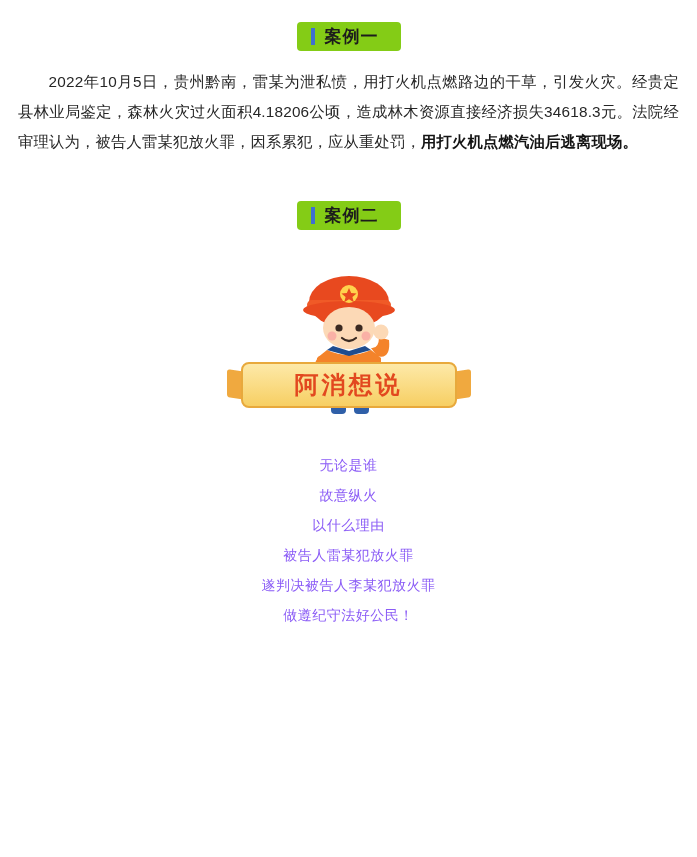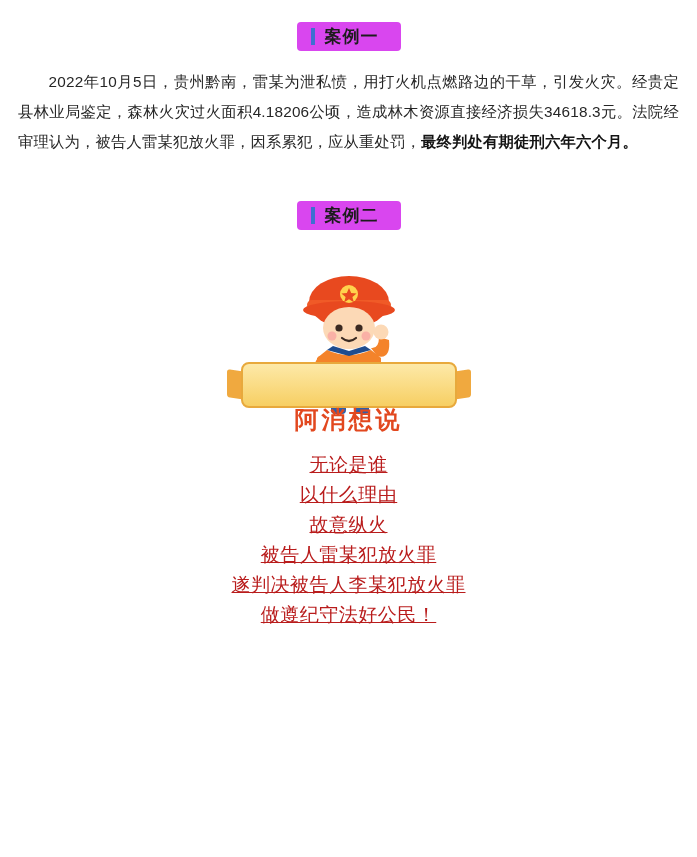--- a/index.html
+++ b/index.html
@@ -25,21 +25,21 @@
   
   .case-heading {
     display: flex;
     justify-content: center;
     align-items: center;
     margin: 0;
   }
   .case-heading-inner {
     display: inline-flex;
     align-items: center;
-    background: #d946ef;
+    background: #84cc16;
     border-radius: 4px;
     padding: 6px 22px 6px 14px;
   }
   .case-bar {
     width: 4px;
     height: 17px;
     background: #3f6fd1;
     margin-right: 10px;
     flex: none;
   }
@@ -124,54 +124,52 @@
     width: 216px;
     height: 46px;
     display: flex;
     align-items: center;
     justify-content: center;
     font-size: 24px;
     font-weight: bold;
     color: #e2481f;
     letter-spacing: 3px;
     font-family: "DejaVu Sans", "Liberation Sans", sans-serif;
-    margin-top: 35px;
   }
 
   
   .slogans {
     margin-top: 14px;
     text-align: center;
   }
   .slogan-line {
-    font-size: 19px;
+    font-size: 14px;
     line-height: 30px;
-    color: #b91c1c;
+    color: #8b5cf6;
     letter-spacing: 0.5px;
-    text-decoration: underline;
   }
 </style>
 </head>
 <body>
 
 <div class="page">
 
   <div class="spacer-1"></div>
 
   <div class="case-heading">
     <div class="case-heading-inner">
       <span class="case-bar"></span>
       <span class="case-title">案例一</span>
     </div>
   </div>
 
   <div class="spacer-2"></div>
 
   <p class="para">
-    <span>2022年10月5日，贵州黔南，雷某为泄私愤，用打火机点燃路边的干草，引发火灾。经贵定县林业局鉴定，森林火灾过火面积4.18206公顷，造成林木资源直接经济损失34618.3元。法院经审理认为，被告人雷某犯放火罪，因系累犯，应从重处罚，</span><b>最终判处有期徒刑六年六个月。</b>
+    <span>2022年10月5日，贵州黔南，雷某为泄私愤，用打火机点燃路边的干草，引发火灾。经贵定县林业局鉴定，森林火灾过火面积4.18206公顷，造成林木资源直接经济损失34618.3元。法院经审理认为，被告人雷某犯放火罪，因系累犯，应从重处罚，</span><b>用打火机点燃汽油后逃离现场。</b>
   </p>
 
   <div class="spacer-3"></div>
 
   <div class="case-heading">
     <div class="case-heading-inner">
       <span class="case-bar"></span>
       <span class="case-title">案例二</span>
     </div>
   </div>
@@ -214,20 +212,20 @@
     <div class="banner">
       <span class="banner-ribbon-l"></span>
       <span class="banner-ribbon-r"></span>
       <span class="banner-plate"></span>
       <span class="banner-text">阿消想说</span>
     </div>
   </div>
 
   <div class="slogans">
     <div class="slogan-line">无论是谁</div>
+    <div class="slogan-line">故意纵火</div>
     <div class="slogan-line">以什么理由</div>
-    <div class="slogan-line">故意纵火</div>
     <div class="slogan-line">被告人雷某犯放火罪</div>
     <div class="slogan-line">遂判决被告人李某犯放火罪</div>
     <div class="slogan-line">做遵纪守法好公民！</div>
   </div>
 
 </div>
 
 </body></html>

